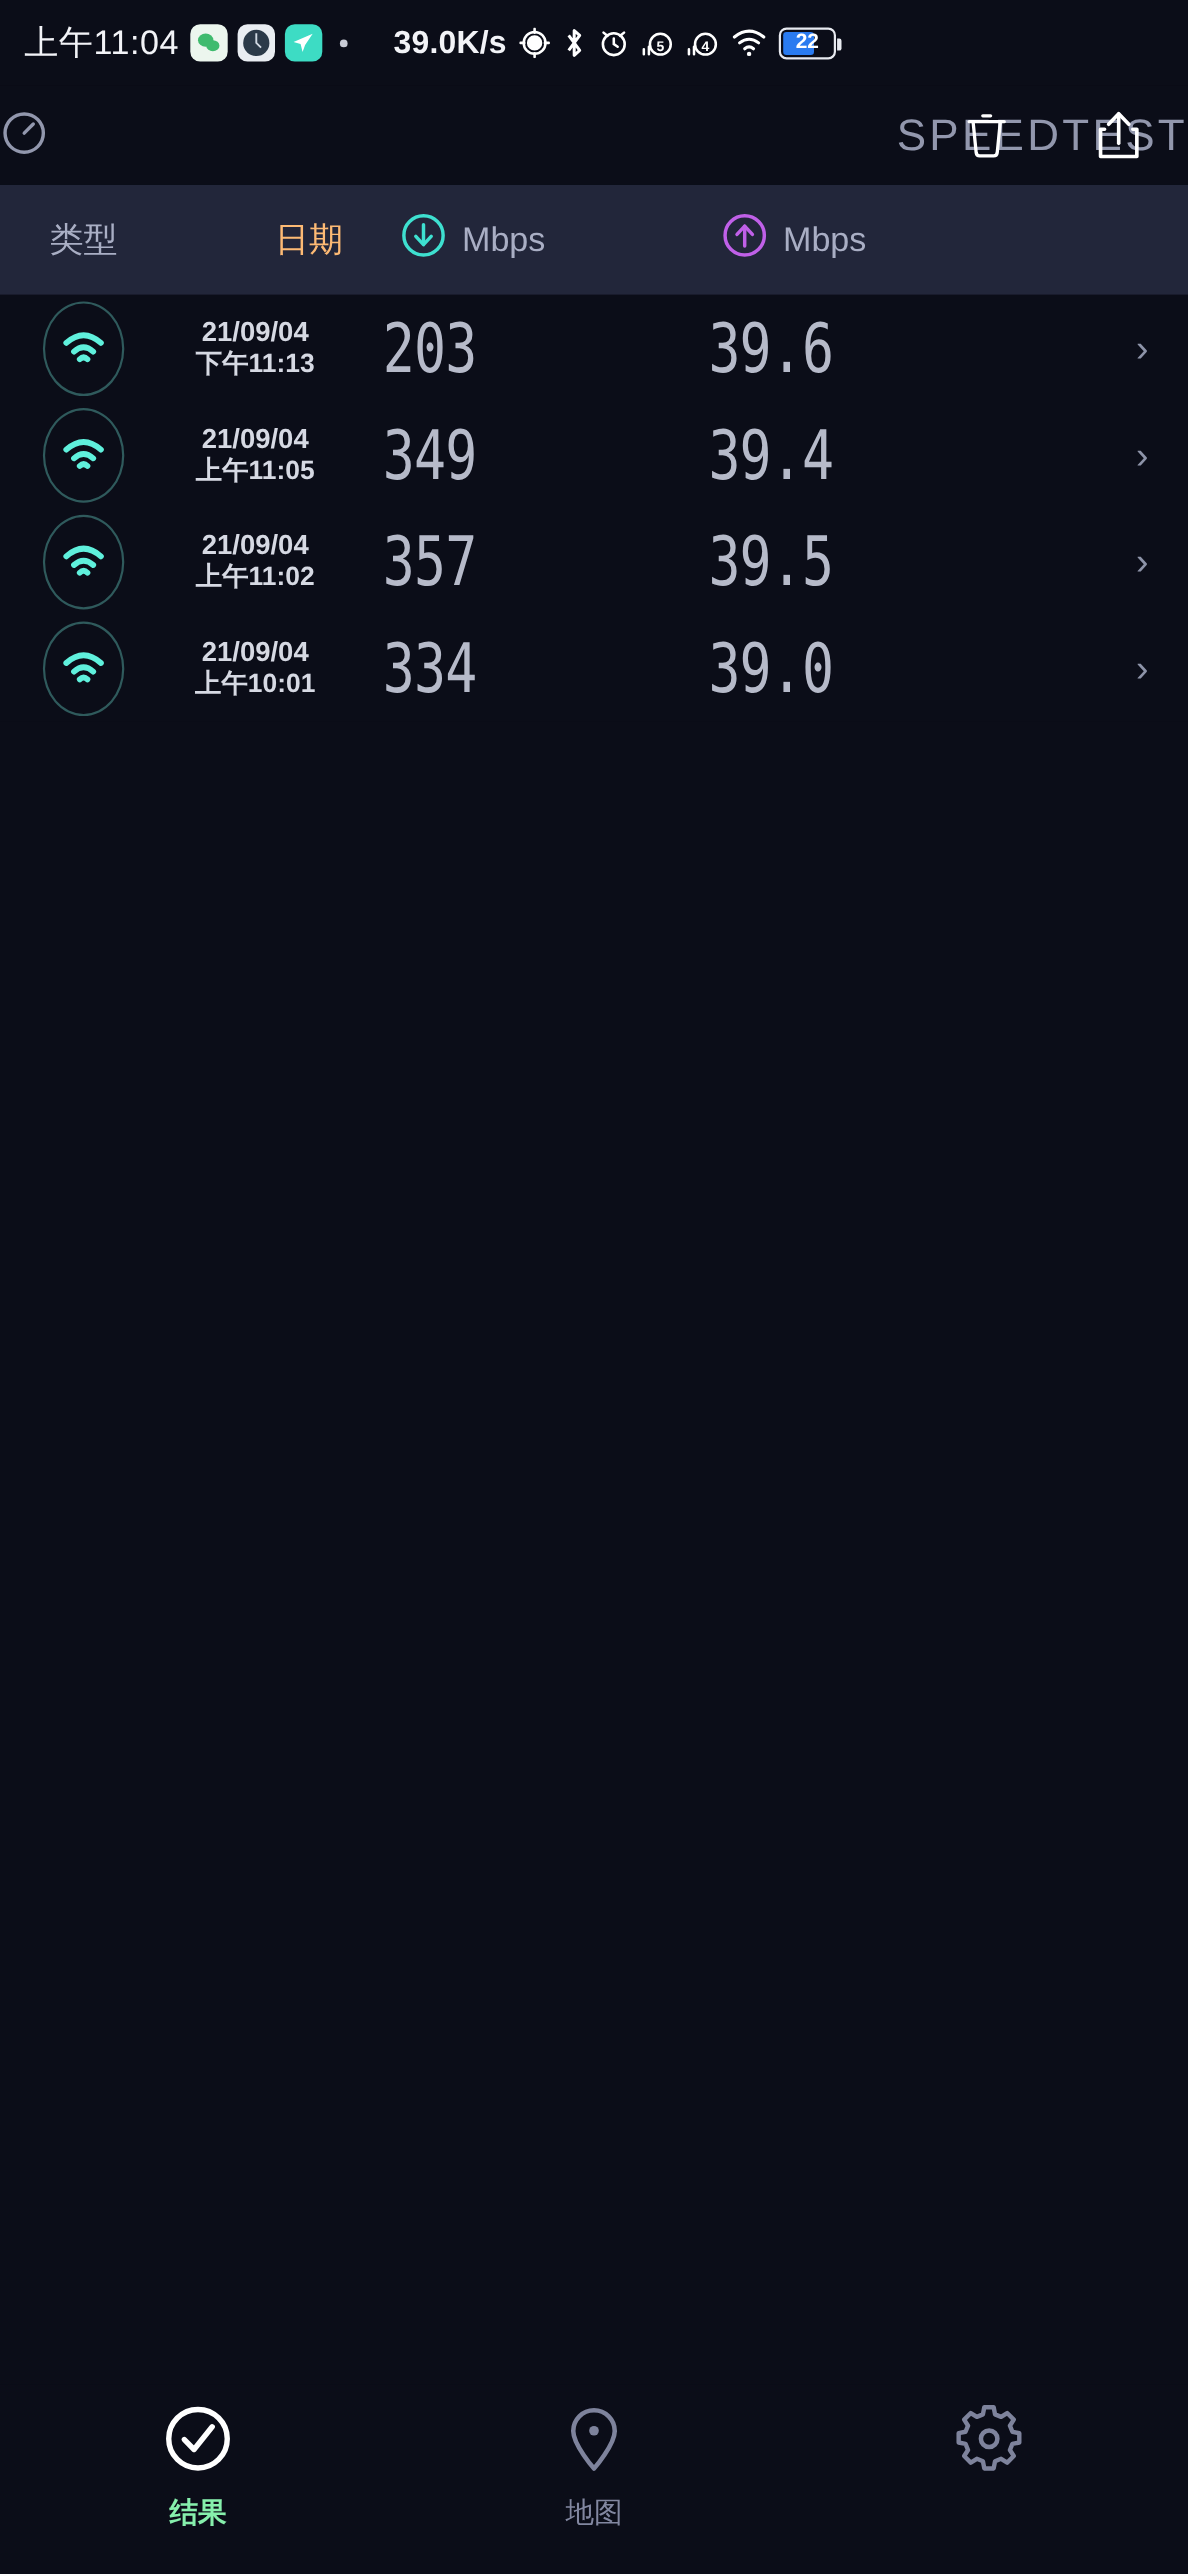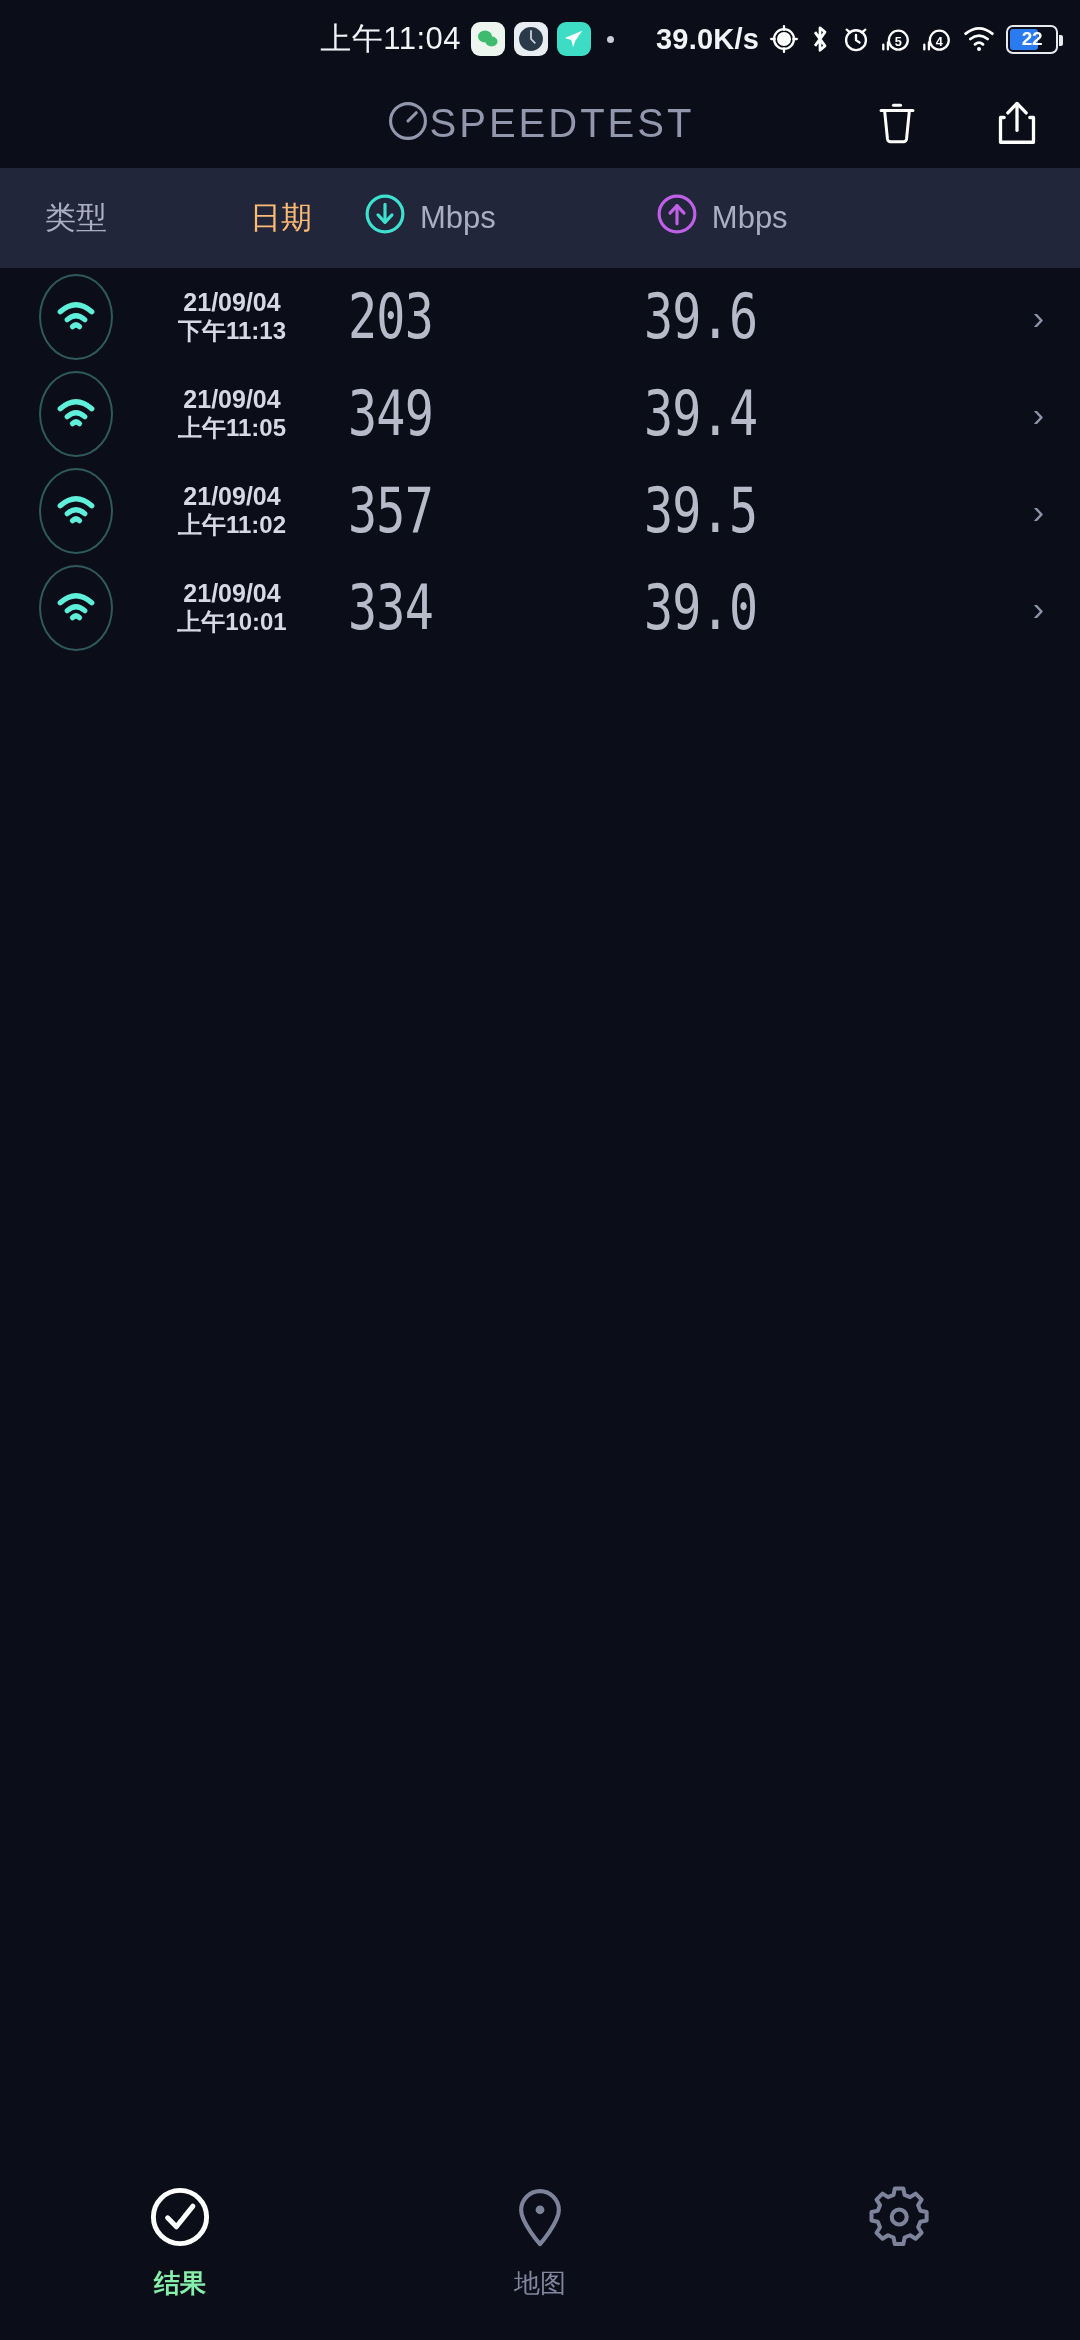--- a/index.html
+++ b/index.html
@@ -13,21 +13,21 @@
     position:relative;
     width:1080px; height:2340px;
     background:#0b0d18;
   }
 
   
   .statusbar {
     height:78px;
     display:flex;
     align-items:center;
-    justify-content:flex-end;
+    justify-content:flex-start;
     gap:10px;
     padding:0 22px;
     background:#0b0d18;
     color:#f2f3f7;
   }
   .sb-time {
     font-size:31px;
     letter-spacing:.5px;
     font-weight:400;
     white-space:nowrap;
@@ -89,21 +89,21 @@
     align-items:center;
     background:#0b0d18;
     padding:0 34px;
     position:relative;
   }
   .brand {
     position:absolute;
     left:0; right:0;
     display:flex;
     align-items:center;
-    justify-content:center;
+    justify-content:space-between;
     gap:0;
     pointer-events:none;
   }
   .brand-text {
     font-size:40px;
     letter-spacing:3px;
     color:#9297ad;
     font-weight:400;
   }
   .appbar-actions {

